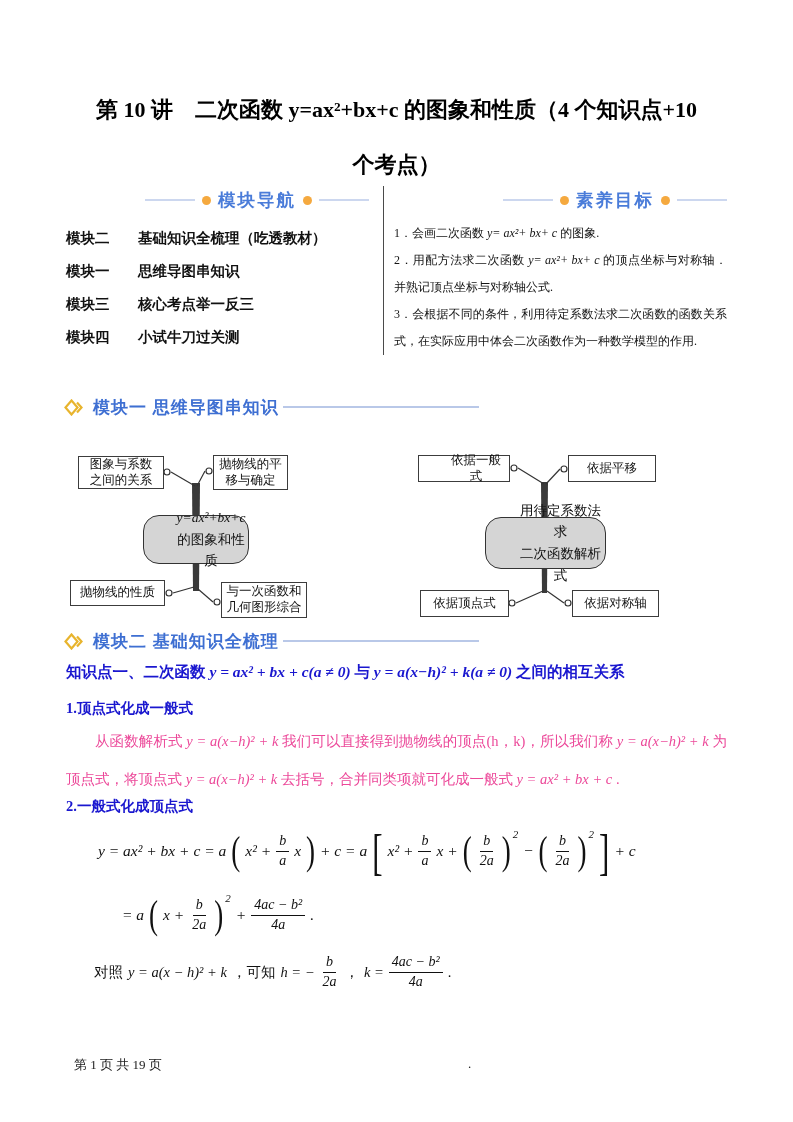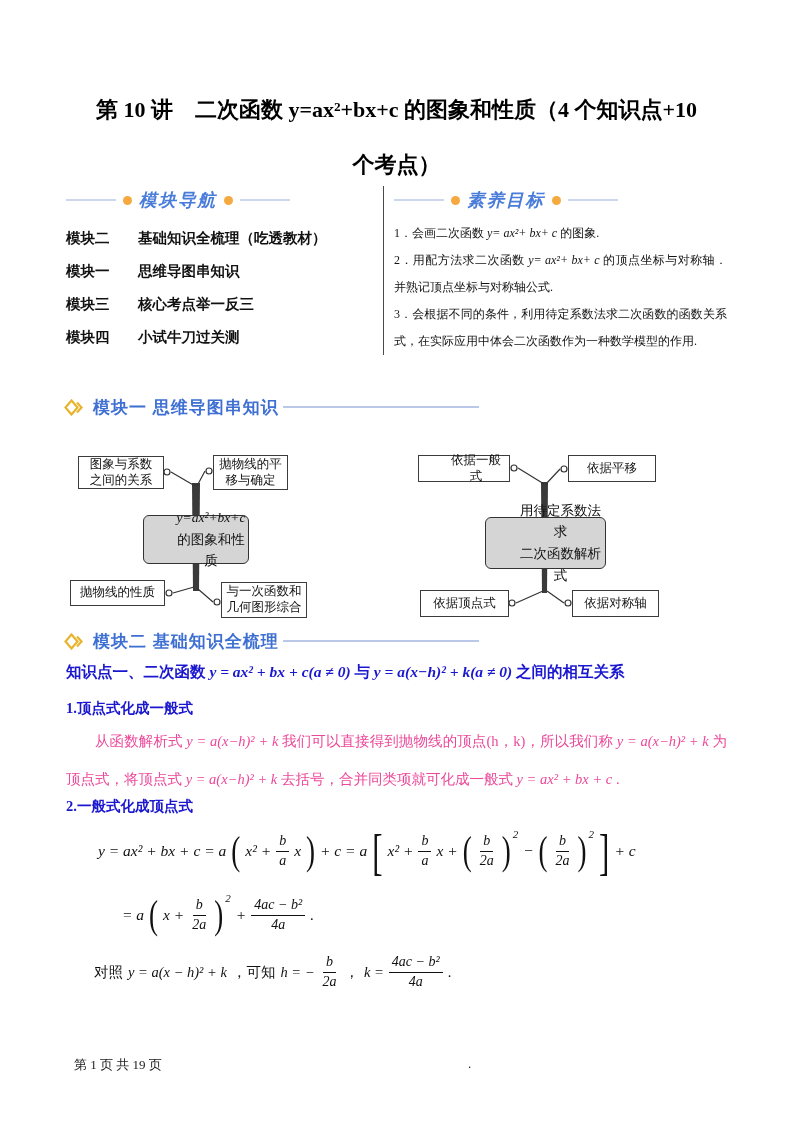--- a/index.html
+++ b/index.html
@@ -10,21 +10,21 @@
   .title{position:absolute;top:82px;left:40px;right:40px;text-align:center;
          font-weight:bold;font-size:22px;line-height:55px;color:#000;}
   .title div{white-space:nowrap;}
 
   
   .twocol{position:absolute;top:186px;left:66px;width:661px;display:flex;}
   .col-left{width:317px;box-sizing:border-box;padding-right:14px;}
   .col-div{width:0;border-left:1.4px solid #4a4a4a;}
   .col-right{flex:1;box-sizing:border-box;padding-left:10px;}
 
-  .pill{display:flex;align-items:center;justify-content:flex-start;gap:7px;height:28px;font-style:italic;}
+  .pill{display:flex;align-items:center;justify-content:flex-end;gap:7px;height:28px;}
   .pill .txt{color:#4a7cd9;font-weight:bold;font-size:17.5px;
              font-family:"Liberation Sans","DejaVu Sans",sans-serif;letter-spacing:2px;}
   .pill .ln{width:50px;height:2px;background:#ccd7ef;}
   .pill .dot{width:9px;height:9px;border-radius:50%;background:#f5a93f;}
 
   .navlist{margin-top:8px;}
   .navrow{display:flex;line-height:33px;font-family:"Liberation Sans","DejaVu Sans",sans-serif;
           font-weight:bold;font-size:14.5px;color:#111;}
   .navrow .lbl{width:72px;flex:0 0 72px;}
 
@@ -37,21 +37,21 @@
   .sect .stitle{color:#3e6fd2;font-weight:bold;font-size:17px;letter-spacing:1px;
                 font-family:"Liberation Sans","DejaVu Sans",sans-serif;margin:0 4px 0 6px;}
   .sect .rule{width:196px;height:2px;background:#b9c8e8;}
 
   
   .map{position:absolute;top:450px;width:330px;height:172px;}
   .map svg{position:absolute;top:0;left:0;}
   .mm-box{position:absolute;box-sizing:border-box;border:1.4px solid #3c3c3c;border-radius:0;
           background:#fff;display:flex;align-items:center;justify-content:center;text-align:center;
           font-size:12.5px;line-height:1.25;white-space:pre-line;padding:2px;color:#111;}
-  .mm-center{background:#d5d5d5;border-radius:6px;border:1.5px solid #333;
+  .mm-center{background:#d5d5d5;border-radius:16px;border:1.5px solid #333;
              flex-direction:column;font-size:13.5px;line-height:1.6;padding-left:32px;}
 
   
   .kp-head{position:absolute;left:66px;top:662px;font-size:15.5px;color:#1a17cf;
            font-weight:bold;white-space:nowrap;}
   .kp-head .mi{font-weight:bold;}
   .sub-head{position:absolute;left:66px;color:#1a17cf;font-weight:bold;font-size:14.5px;}
   .para{position:absolute;left:66px;top:722px;width:661px;font-size:14.5px;line-height:38px;
         text-align:justify;text-indent:2em;color:#ec4899;}
 

